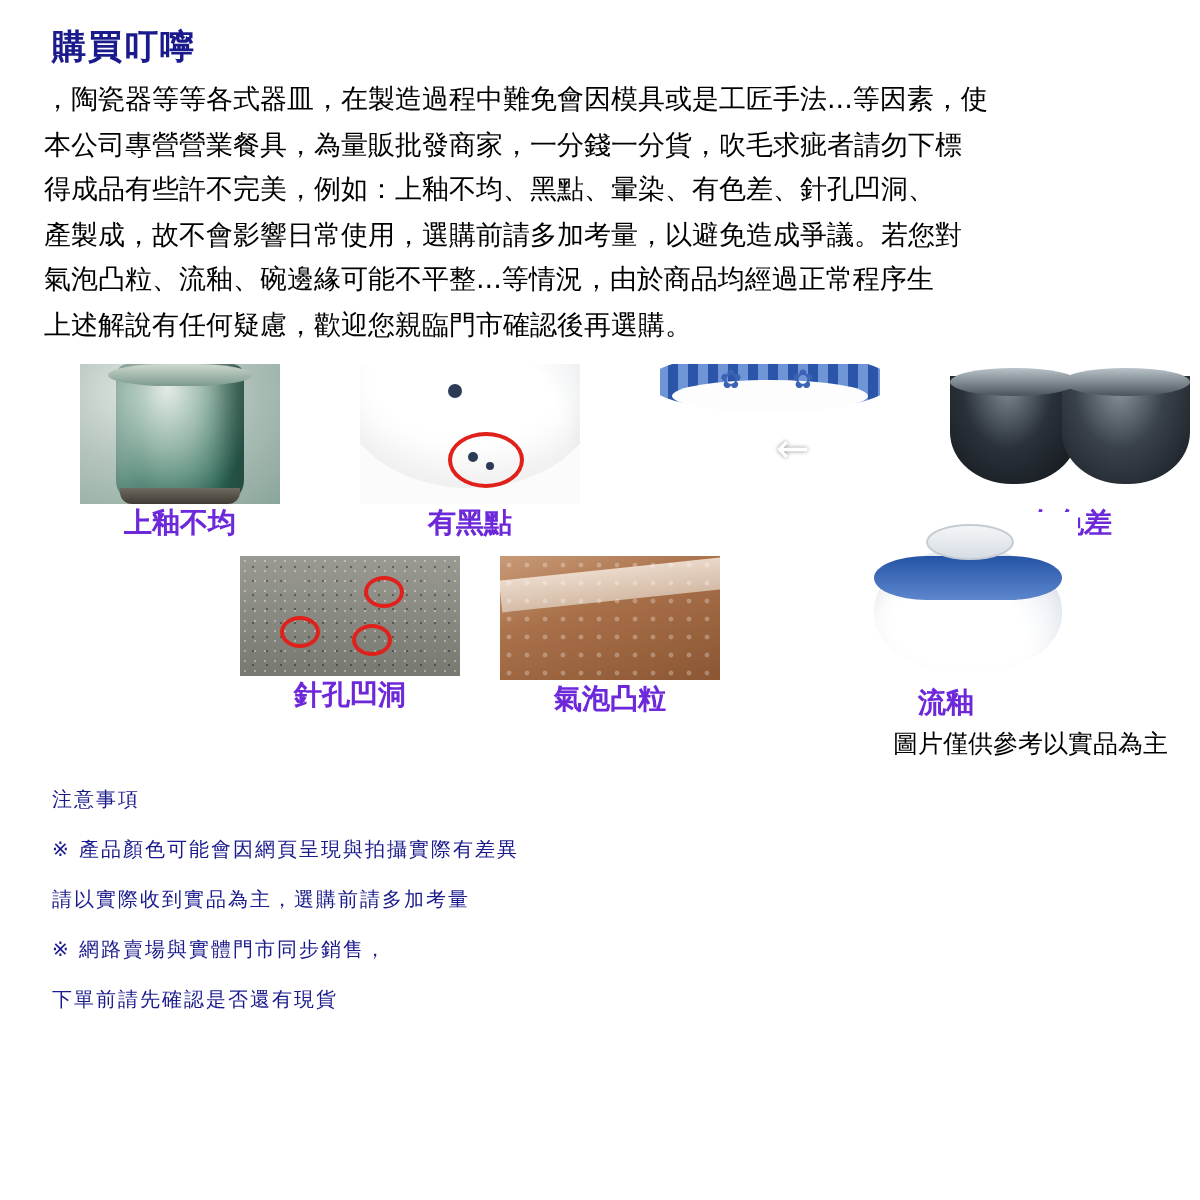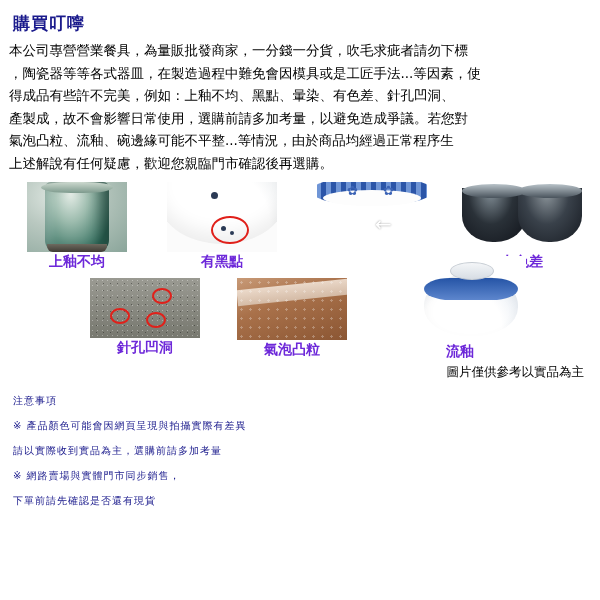--- a/index.html
+++ b/index.html
@@ -11,21 +11,21 @@
     height: 600px;
     background: #ffffff;
     font-family: "DejaVu Sans", sans-serif;
     overflow: hidden;
   }
   .page {
     position: relative;
     width: 600px;
     height: 600px;
     box-sizing: border-box;
-    padding: 10px 8px 0 7px;
+    padding: 10px 8px 0 20px;
   }
   .title {
     color: #1a1a8c;
     font-size: 17px;
     font-weight: bold;
     letter-spacing: 1px;
     margin: 2px 0 4px 6px;
     font-family: "DejaVu Sans", sans-serif;
   }
   .body-text {
@@ -278,22 +278,22 @@
   }
 </style>
 </head>
 <body>
 
 <div class="page">
 
   <div class="title">購買叮嚀</div>
 
   <div class="body-text">
+    <p>，陶瓷器等等各式器皿，在製造過程中難免會因模具或是工匠手法...等因素，使</p>
     <p>本公司專營營業餐具，為量販批發商家，一分錢一分貨，吹毛求疵者請勿下標</p>
-    <p>，陶瓷器等等各式器皿，在製造過程中難免會因模具或是工匠手法...等因素，使</p>
     <p>得成品有些許不完美，例如：上釉不均、黑點、暈染、有色差、針孔凹洞、</p>
     <p>產製成，故不會影響日常使用，選購前請多加考量，以避免造成爭議。若您對</p>
     <p>氣泡凸粒、流釉、碗邊緣可能不平整...等情況，由於商品均經過正常程序生</p>
     <p>上述解說有任何疑慮，歡迎您親臨門市確認後再選購。</p>
   </div>
 
   <div class="gallery">
 
     <div class="cell" style="left:20px; top:0;">
       <div class="thumb pot">
@@ -327,21 +327,21 @@
     <div class="cell" style="left:455px; top:0;">
       <div class="thumb bowls-dark">
         <div class="b b1"></div>
         <div class="b b2"></div>
         <div class="rim-d" style="left:0; top:2px;"></div>
         <div class="rim-d" style="left:56px; top:2px;"></div>
       </div>
       <div class="caption">有色差</div>
     </div>
 
-    <div class="cell" style="left:83px; top:96px;">
+    <div class="cell" style="left:100px; top:96px;">
       <div class="thumb plate-pin">
         <div class="ring" style="left:62px; top:10px; width:16px; height:12px;"></div>
         <div class="ring" style="left:20px; top:30px; width:16px; height:12px;"></div>
         <div class="ring" style="left:56px; top:34px; width:16px; height:12px;"></div>
       </div>
       <div class="caption">針孔凹洞</div>
     </div>
 
     <div class="cell" style="left:230px; top:96px;">
       <div class="thumb brown"></div>

